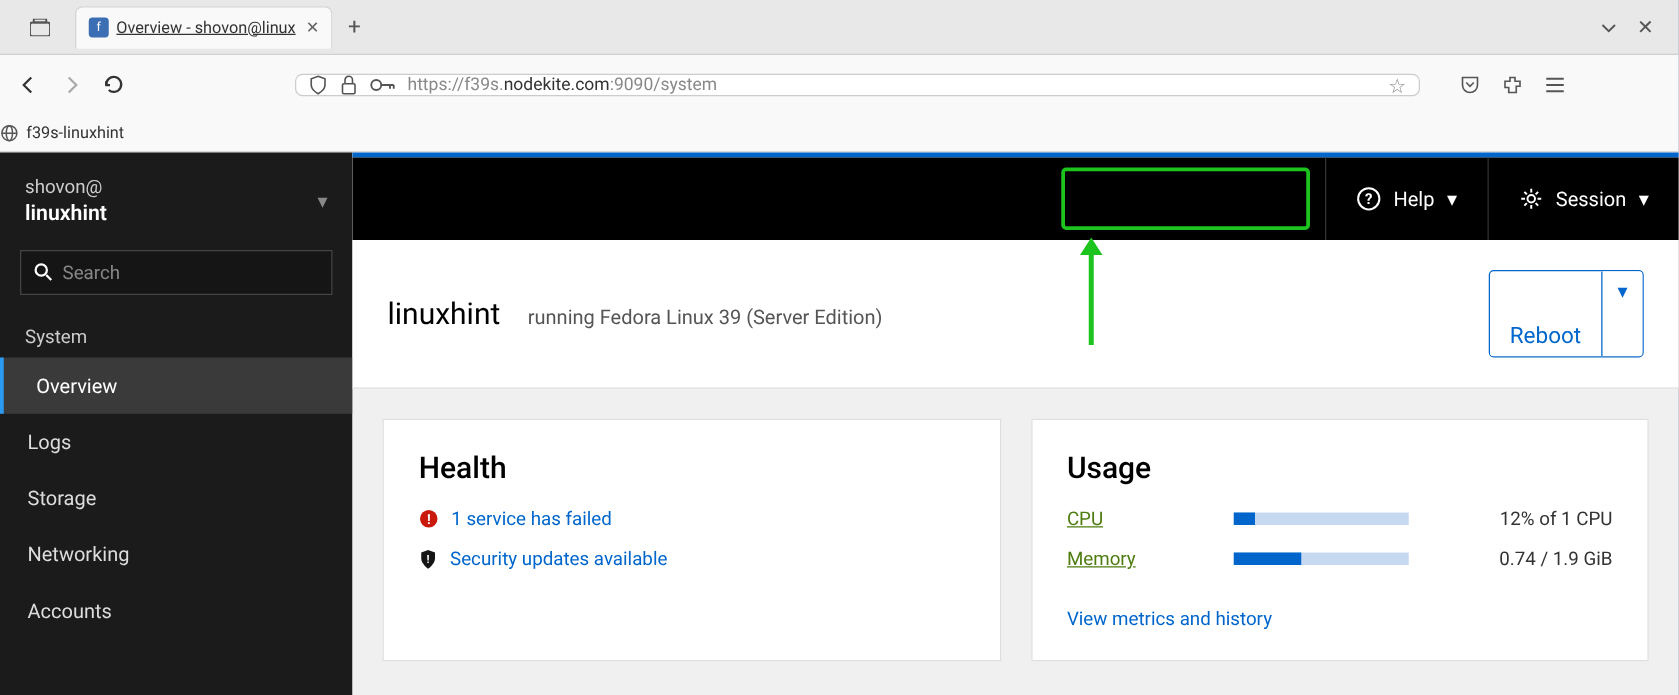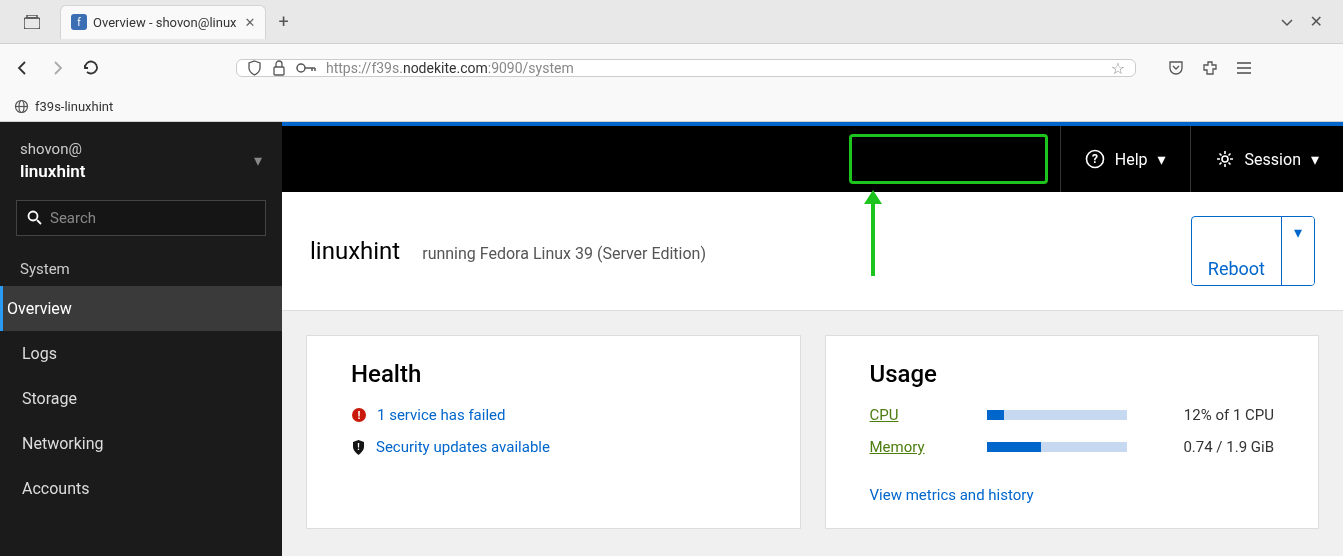--- a/index.html
+++ b/index.html
@@ -4,70 +4,70 @@
 <style>
 * { margin: 0; padding: 0; box-sizing: border-box; font-family: -apple-system, BlinkMacSystemFont, "Segoe UI", Roboto, sans-serif; }
 body { background: #1a2a3a; width: 1343px; height: 556px; overflow: hidden; }
 
 
 .browser-chrome { background: #f0f0f0; }
 .tab-bar { display: flex; align-items: center; height: 44px; background: #e8e8e8; border-bottom: 1px solid #d0d0d0; padding: 0 12px; }
 .tab-bar-spacer { width: 40px; display: flex; align-items: center; justify-content: center; }
 .tab { display: flex; align-items: center; background: #f9f9f9; border: 1px solid #d4d4d4; border-bottom: none; border-radius: 6px 6px 0 0; padding: 6px 10px; margin-left: 8px; height: 34px; max-width: 210px; font-size: 13px; color: #333; }
 .tab-favicon { width: 16px; height: 16px; background: #3c6eb4; border-radius: 3px; margin-right: 6px; flex-shrink: 0; display: flex; align-items: center; justify-content: center; color: white; font-size: 10px; }
-.tab-title { white-space: nowrap; overflow: hidden; text-overflow: ellipsis; flex: 1; }
+.tab-title { white-space: nowrap; overflow: hidden; text-overflow: ellipsis; flex: 1; text-decoration: underline; }
 .tab-close { margin-left: 8px; cursor: pointer; color: #666; }
 .new-tab { margin-left: 12px; color: #555; font-size: 18px; cursor: pointer; }
 .tab-right { margin-left: auto; display: flex; gap: 16px; align-items: center; padding-right: 8px; }
 
 .nav-bar { display: flex; align-items: center; height: 48px; padding: 0 14px; gap: 16px; background: #f9f9f9; }
 .nav-btn { color: #333; cursor: pointer; display: flex; align-items: center; justify-content: center; }
 .nav-btn.disabled { color: #aaa; }
 .url-bar { flex: 1; display: flex; align-items: center; background: #fff; border: 1px solid #ccc; border-radius: 6px; height: 18px; padding: 0 10px; max-width: 900px; margin-left: 120px; }
 .url-icons { display: flex; gap: 10px; align-items: center; margin-right: 10px; color: #555; }
 .url-text { flex: 1; font-size: 14px; color: #888; }
 .url-text .domain { color: #333; }
 .url-star { color: #888; }
 .nav-right { display: flex; gap: 18px; align-items: center; margin-left: 16px; color: #555; }
 
-.bookmark-bar { display: flex; align-items: center; height: 30px; padding: 0 14px; background: #f9f9f9; font-size: 13px; color: #333; gap: 6px; border-bottom: 1px solid #d0d0d0; }
+.bookmark-bar { display: flex; align-items: center; height: 30px; padding: 0 0; background: #f9f9f9; font-size: 13px; color: #333; gap: 6px; border-bottom: 1px solid #d0d0d0; }
 
 
 .app { display: flex; height: calc(556px - 122px); background: #f0f0f0; }
 
 .sidebar { width: 282px; background: #1b1b1b; color: #fff; display: flex; flex-direction: column; }
 .user-section { padding: 18px 20px; display: flex; align-items: center; justify-content: space-between; }
 .user-info { line-height: 1.3; }
 .user-name { font-size: 15px; color: #ccc; }
 .user-host { font-size: 17px; font-weight: 600; }
 .user-caret { color: #888; }
 .search-wrap { padding: 0 16px 14px; }
 .search-box { display: flex; align-items: center; background: #151515; border: 1px solid #444; padding: 8px 10px; gap: 8px; }
 .search-box input { background: transparent; border: none; color: #7dd3fc; font-size: 15px; outline: none; flex: 1; }
 .search-box input::placeholder { color: #888; }
 .nav-section-label { padding: 10px 20px 8px; font-size: 15px; color: #ccc; }
 .nav-item { padding: 13px 22px; font-size: 16px; color: #ddd; cursor: pointer; }
-.nav-item.active { background: #3a3a3a; border-left: 3px solid #2b9af3; padding-left: 4px; color: #fff; }
+.nav-item.active { background: #3a3a3a; border-left: 3px solid #2b9af3; padding-left: 26px; color: #fff; }
 
 .main { flex: 1; display: flex; flex-direction: column; background: #f0f0f0; }
 .main-scroll { overflow: hidden; }
 .top-blue-strip { height: 4px; background: #0066cc; }
 .top-bar { height: 66px; background: #000; display: flex; align-items: center; justify-content: flex-end; padding-right: 0; }
 .top-actions { display: flex; align-items: stretch; height: 100%; }
 .top-btn { display: flex; align-items: center; gap: 10px; padding: 0 24px; color: #fff; font-size: 16px; cursor: pointer; border-left: 1px solid #333; }
 .admin-btn { border: 3px solid #1ec41e; border-radius: 4px; margin: 8px 12px; padding: 0 18px; display: flex; align-items: center; }
 .header-row { background: #fff; padding: 24px 28px; display: flex; align-items: center; justify-content: space-between; border-bottom: 1px solid #ddd; }
 .host-title { font-size: 24px; font-weight: 400; margin-right: 18px; }
 .host-sub { font-size: 16px; color: #555; }
 .reboot-group { display: flex; border: 1px solid #0066cc; border-radius: 4px; overflow: hidden; }
 .reboot-btn { padding: 6px 16px; color: #0066cc; font-size: 18px; cursor: pointer; background: #fff; margin-top: 35px; }
 .reboot-caret { padding: 6px 12px; border-left: 1px solid #0066cc; color: #0066cc; cursor: pointer; background: #fff; }
 
 .cards { display: flex; gap: 24px; padding: 24px; }
-.card { background: #fff; border: 1px solid #ddd; flex: 1; padding: 24px 44px; }
+.card { background: #fff; border: 1px solid #ddd; flex: 1; padding: 24px 28px; }
 .card h2 { font-size: 24px; font-weight: 500; margin-bottom: 18px; }
 .health-item { display: flex; align-items: center; gap: 10px; margin-bottom: 14px; }
 .health-item a { color: #0066cc; text-decoration: none; font-size: 15px; }
 .err-icon { color: #c9190b; }
 .shield-icon { color: #333; }
 
 .usage-row { display: flex; align-items: center; justify-content: space-between; margin-bottom: 14px; gap: 16px; }
 .usage-label { font-size: 15px; color: #4d7c0f; min-width: 80px; text-decoration: underline; }
 .usage-bar { flex: 1; max-width: 140px; height: 10px; background: #c7d9f0; position: relative; }
 .usage-fill { height: 100%; background: #0066cc; }

